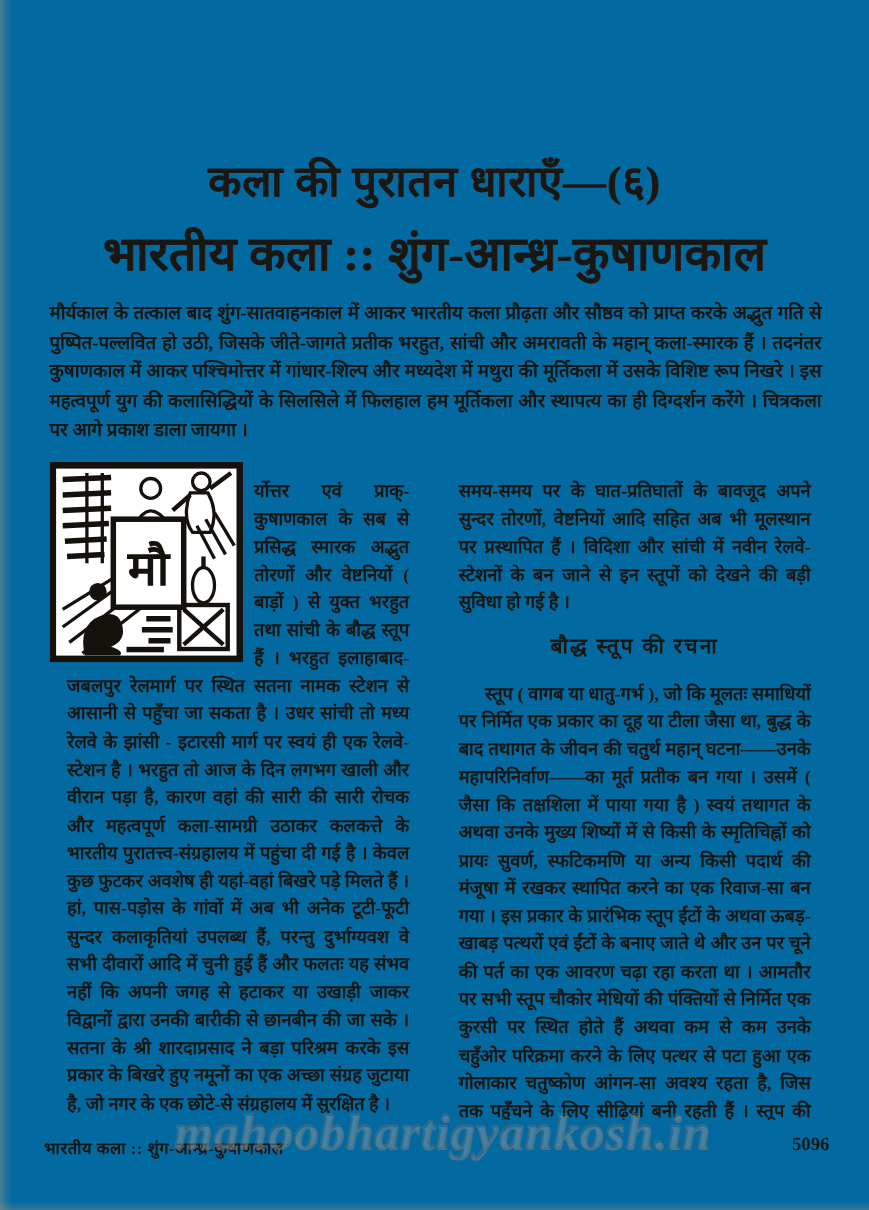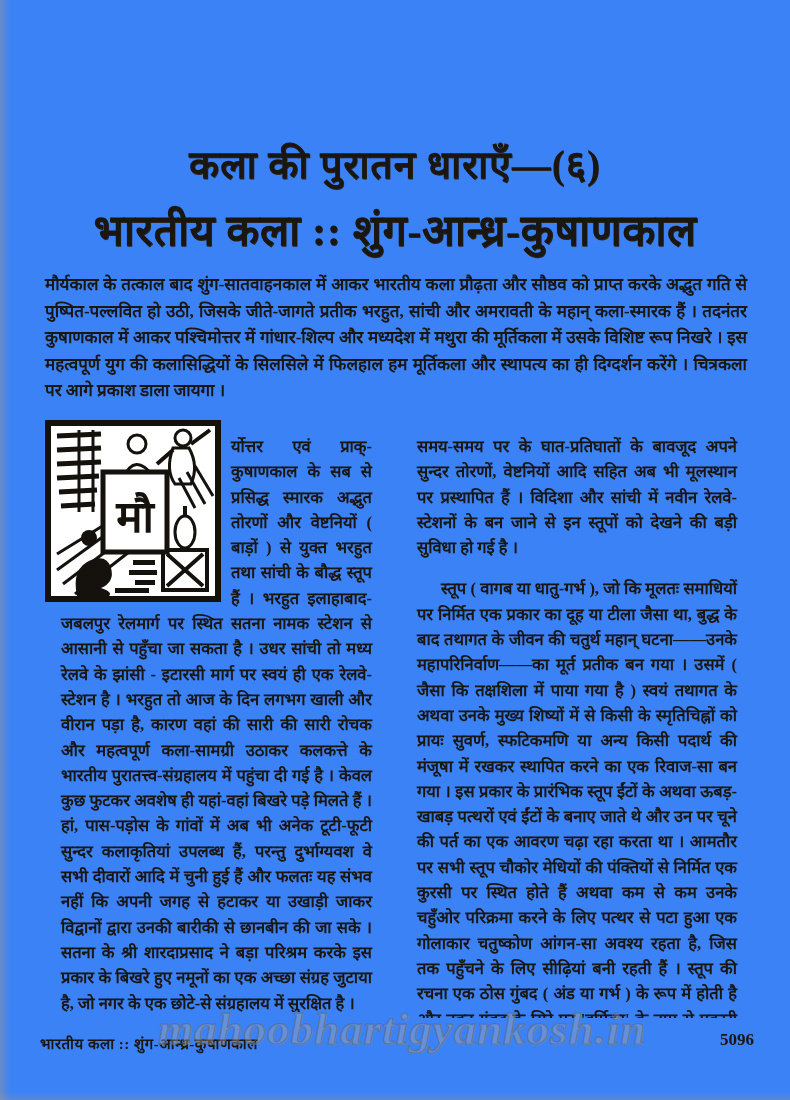--- a/index.html
+++ b/index.html
@@ -1,19 +1,19 @@
 <!DOCTYPE html>
 <html lang="hi"><head>
 <meta charset="utf-8">
 <style>
   html,body{margin:0;padding:0;background:#ffffff;}
   .page{
     position:relative;
     width:790px;height:1100px;
-    background:#3b82f6;
+    background:#0369a1;
     overflow:hidden;
     font-family:"Liberation Serif","DejaVu Serif",serif;
     color:#1a1612;
   }
   .scan-edge{
     position:absolute;left:0;top:0;width:12px;height:100%;
     background:linear-gradient(to right, rgba(186,155,118,0.38), rgba(186,155,118,0.12) 55%, rgba(255,255,255,0));
   }
   .scan-edge-bottom{
     position:absolute;left:0;bottom:0;width:100%;height:8px;
@@ -143,20 +143,21 @@
         <rect x="58" y="52" width="64" height="80" fill="#ffffff" stroke="#15110d" stroke-width="5"></rect>
         <text x="90" y="112" text-anchor="middle" font-size="44" font-weight="bold" fill="#15110d">मौ</text>
       </svg>
     </div>
     <p>र्योत्तर एवं प्राक्-कुषाणकाल के सब से प्रसिद्ध स्मारक अद्भुत तोरणों और वेष्टनियों ( बाड़ों ) से युक्त भरहुत तथा सांची के बौद्ध स्तूप हैं । भरहुत इलाहाबाद-जबलपुर रेलमार्ग पर स्थित सतना नामक स्टेशन से आसानी से पहुँचा जा सकता है । उधर सांची तो मध्य रेलवे के झांसी - इटारसी मार्ग पर स्वयं ही एक रेलवे-स्टेशन है । भरहुत तो आज के दिन लगभग खाली और वीरान पड़ा है, कारण वहां की सारी की सारी रोचक और महत्वपूर्ण कला-सामग्री उठाकर कलकत्ते के भारतीय पुरातत्त्व-संग्रहालय में पहुंचा दी गई है । केवल कुछ फुटकर अवशेष ही यहां-वहां बिखरे पड़े मिलते हैं । हां, पास-पड़ोस के गांवों में अब भी अनेक टूटी-फूटी सुन्दर कलाकृतियां उपलब्ध हैं, परन्तु दुर्भाग्यवश वे सभी दीवारों आदि में चुनी हुई हैं और फलतः यह संभव नहीं कि अपनी जगह से हटाकर या उखाड़ी जाकर विद्वानों द्वारा उनकी बारीकी से छानबीन की जा सके । सतना के श्री शारदाप्रसाद ने बड़ा परिश्रम करके इस प्रकार के बिखरे हुए नमूनों का एक अच्छा संग्रह जुटाया है, जो नगर के एक छोटे-से संग्रहालय में सुरक्षित है ।</p>
     <p class="para-indent">सांची इस दृष्टि से निस्संदेह अधिक सौभाग्यशाली रहा है । कारण, वहां के प्राचीन स्तूप कला के शत्रुओं द्वारा किए गए</p>
   </div>
 
   <div class="col col-right">
     <p>समय-समय पर के घात-प्रतिघातों के बावजूद अपने सुन्दर तोरणों, वेष्टनियों आदि सहित अब भी मूलस्थान पर प्रस्थापित हैं । विदिशा और सांची में नवीन रेलवे-स्टेशनों के बन जाने से इन स्तूपों को देखने की बड़ी सुविधा हो गई है ।</p>
+    <div class="section-heading">बौद्ध स्तूप की रचना</div>
     <p class="para-indent">स्तूप ( वागब या धातु-गर्भ ), जो कि मूलतः समाधियों पर निर्मित एक प्रकार का दूह या टीला जैसा था, बुद्ध के बाद तथागत के जीवन की चतुर्थ महान् घटना——उनके महापरिनिर्वाण——का मूर्त प्रतीक बन गया । उसमें ( जैसा कि तक्षशिला में पाया गया है ) स्वयं तथागत के अथवा उनके मुख्य शिष्यों में से किसी के स्मृतिचिह्नों को प्रायः सुवर्ण, स्फटिकमणि या अन्य किसी पदार्थ की मंजूषा में रखकर स्थापित करने का एक रिवाज-सा बन गया । इस प्रकार के प्रारंभिक स्तूप ईंटों के अथवा ऊबड़-खाबड़ पत्थरों एवं ईंटों के बनाए जाते थे और उन पर चूने की पर्त का एक आवरण चढ़ा रहा करता था । आमतौर पर सभी स्तूप चौकोर मेधियों की पंक्तियों से निर्मित एक कुरसी पर स्थित होते हैं अथवा कम से कम उनके चहुँओर परिक्रमा करने के लिए पत्थर से पटा हुआ एक गोलाकार चतुष्कोण आंगन-सा अवश्य रहता है, जिस तक पहुँचने के लिए सीढ़ियां बनी रहती हैं । स्तूप की रचना एक ठोस गुंबद ( अंड या गर्भ ) के रूप में होती है और उक्त गुंबद के सिरे पर 'हर्मिका' के नाम से पुकारी जानेवाली एक पनाकार चौकोर परगहे की-सी रचना बनी रहती है ।  हर्मिका</p>
   </div>
 
   <div class="footer-left">भारतीय कला :: शुंग-आन्ध्र-कुषाणकाल</div>
   <div class="footer-page-number">5096</div>
   <div class="watermark">mahoobhartigyankosh.in</div>
 
 </div>
 
 </body></html>

